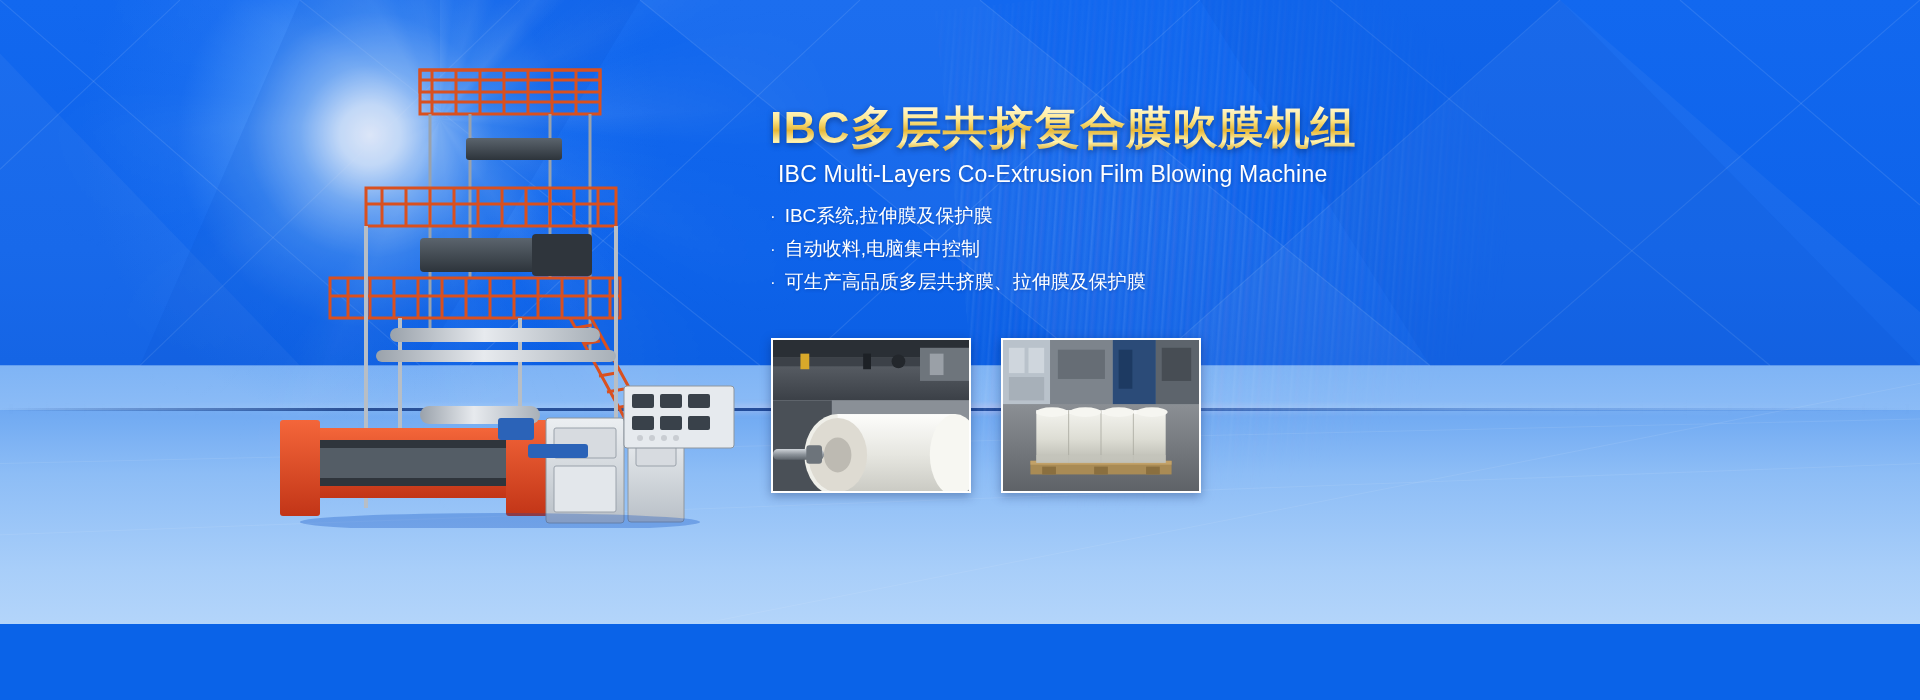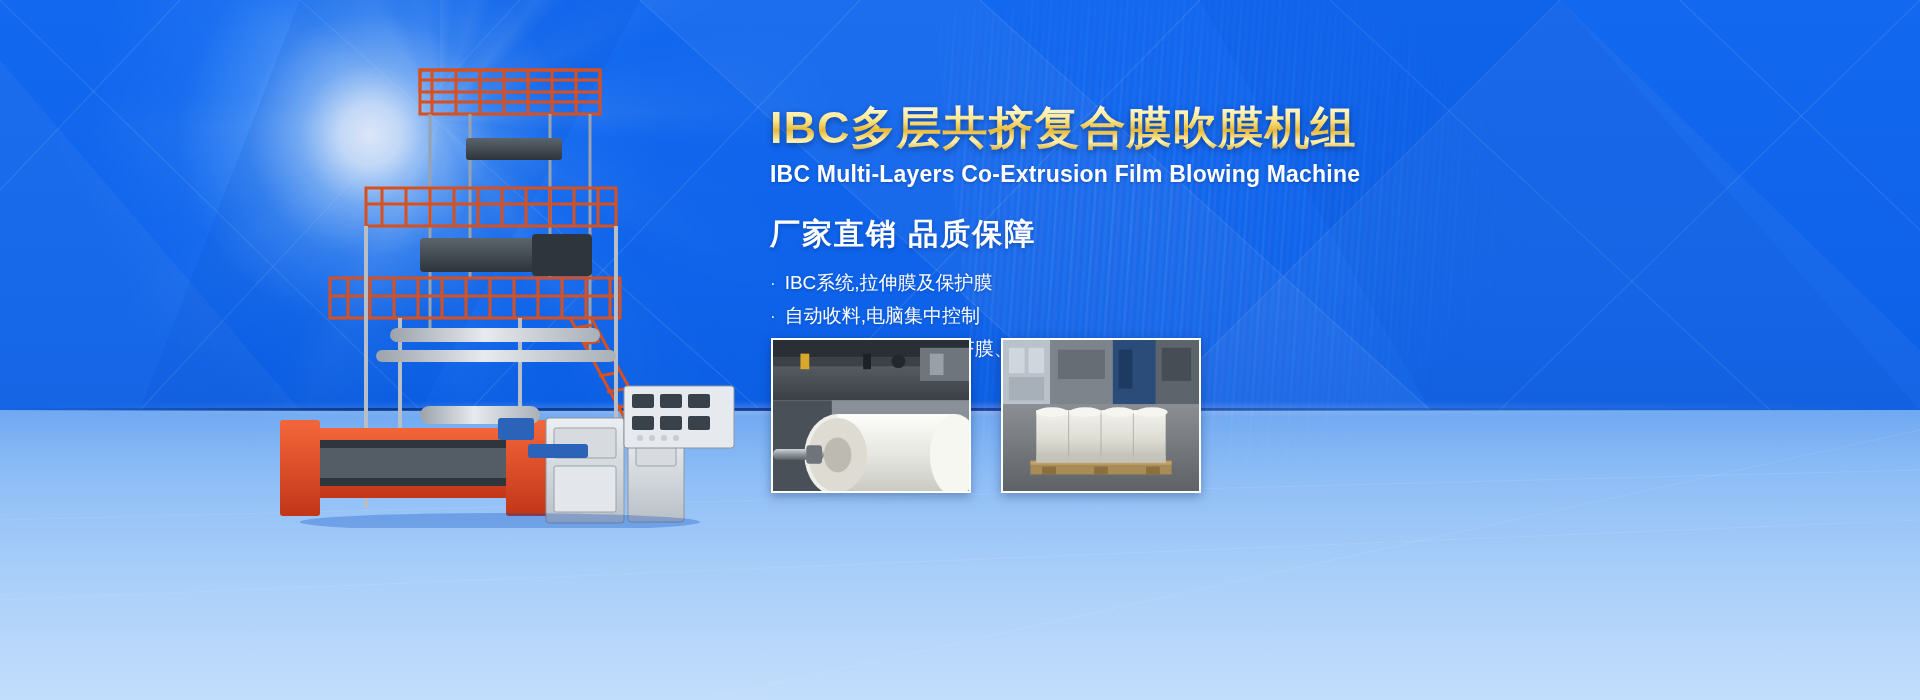--- a/index.html
+++ b/index.html
@@ -5,21 +5,21 @@
   * { margin:0; padding:0; box-sizing:border-box; }
   html, body { width:1920px; height:700px; overflow:hidden; }
   body {
     font-family:"Liberation Sans", sans-serif;
     background:#0a63e8;
   }
 
   
   .banner {
     position:relative;
-    width:1920px; height:700px;
+    width:1920px; height:624px;
     overflow:hidden;
     background:
       linear-gradient(to bottom, #1268ef 0%, #0e63ea 40%, #0b5fe4 58%, #0b5fe4 58.5%, #7fb4f5 58.6%, #9cc6f8 75%, #bcd9fb 100%);
     padding-left: 22px;
   }
 
   
   .ground {
     position:absolute; left:0; right:0; top:410px; height:290px;
     background:linear-gradient(to bottom, #6fa9f2 0%, #8dbdf6 22%, #a8cef9 55%, #c3defc 100%);
@@ -95,23 +95,24 @@
     font-size:45px; font-weight:bold; letter-spacing:1px; line-height:1.06;
     color:#f6e27a;
     background:linear-gradient(to bottom, #fffbe6 0%, #ffe98e 32%, #e8b838 55%, #fff3b0 78%, #d9a522 100%);
     -webkit-background-clip:text; background-clip:text;
     -webkit-text-fill-color:transparent;
     filter:drop-shadow(0 2px 3px rgba(0,20,70,.45));
     white-space:nowrap;
   }
   .title-en {
     margin-top:9px;
-    font-size:23px; font-weight:700; letter-spacing:.2px;
+    font-size:23px; font-weight:400; letter-spacing:.2px;
     color:#ffffff; white-space:nowrap;
     text-shadow:0 1px 3px rgba(0,30,90,.35);
+    margin-left:8px;
   }
   .tagline {
     margin-top:26px;
     font-size:30px; font-weight:bold; color:#ffffff;
     letter-spacing:2px; white-space:nowrap;
     text-shadow:0 2px 4px rgba(0,30,90,.35);
   }
   .bullets { margin-top:18px; }
   .bullet {
     display:flex; align-items:baseline; gap:9px;
@@ -274,21 +275,20 @@
       <rect x="228" y="390" width="36" height="22" rx="3" fill="#2b63b8"></rect>
       <rect x="258" y="416" width="60" height="14" rx="3" fill="#2b63b8"></rect>
 
       <ellipse cx="230" cy="494" rx="200" ry="9" fill="#0a4dbf" opacity=".30"></ellipse>
     </svg>
   </div>
 
   <div class="copy">
     <div class="title-cn">IBC多层共挤复合膜吹膜机组</div>
     <div class="title-en">IBC Multi-Layers Co-Extrusion Film Blowing Machine</div>
-    <div class="tagline">厂家直销   品质保障</div>
 
     <div class="bullets">
       <div class="bullet">
         <span class="dot">·</span>
         <span>IBC系统,拉伸膜及保护膜</span>
       </div>
       <div class="bullet">
         <span class="dot">·</span>
         <span>自动收料,电脑集中控制</span>
       </div>

